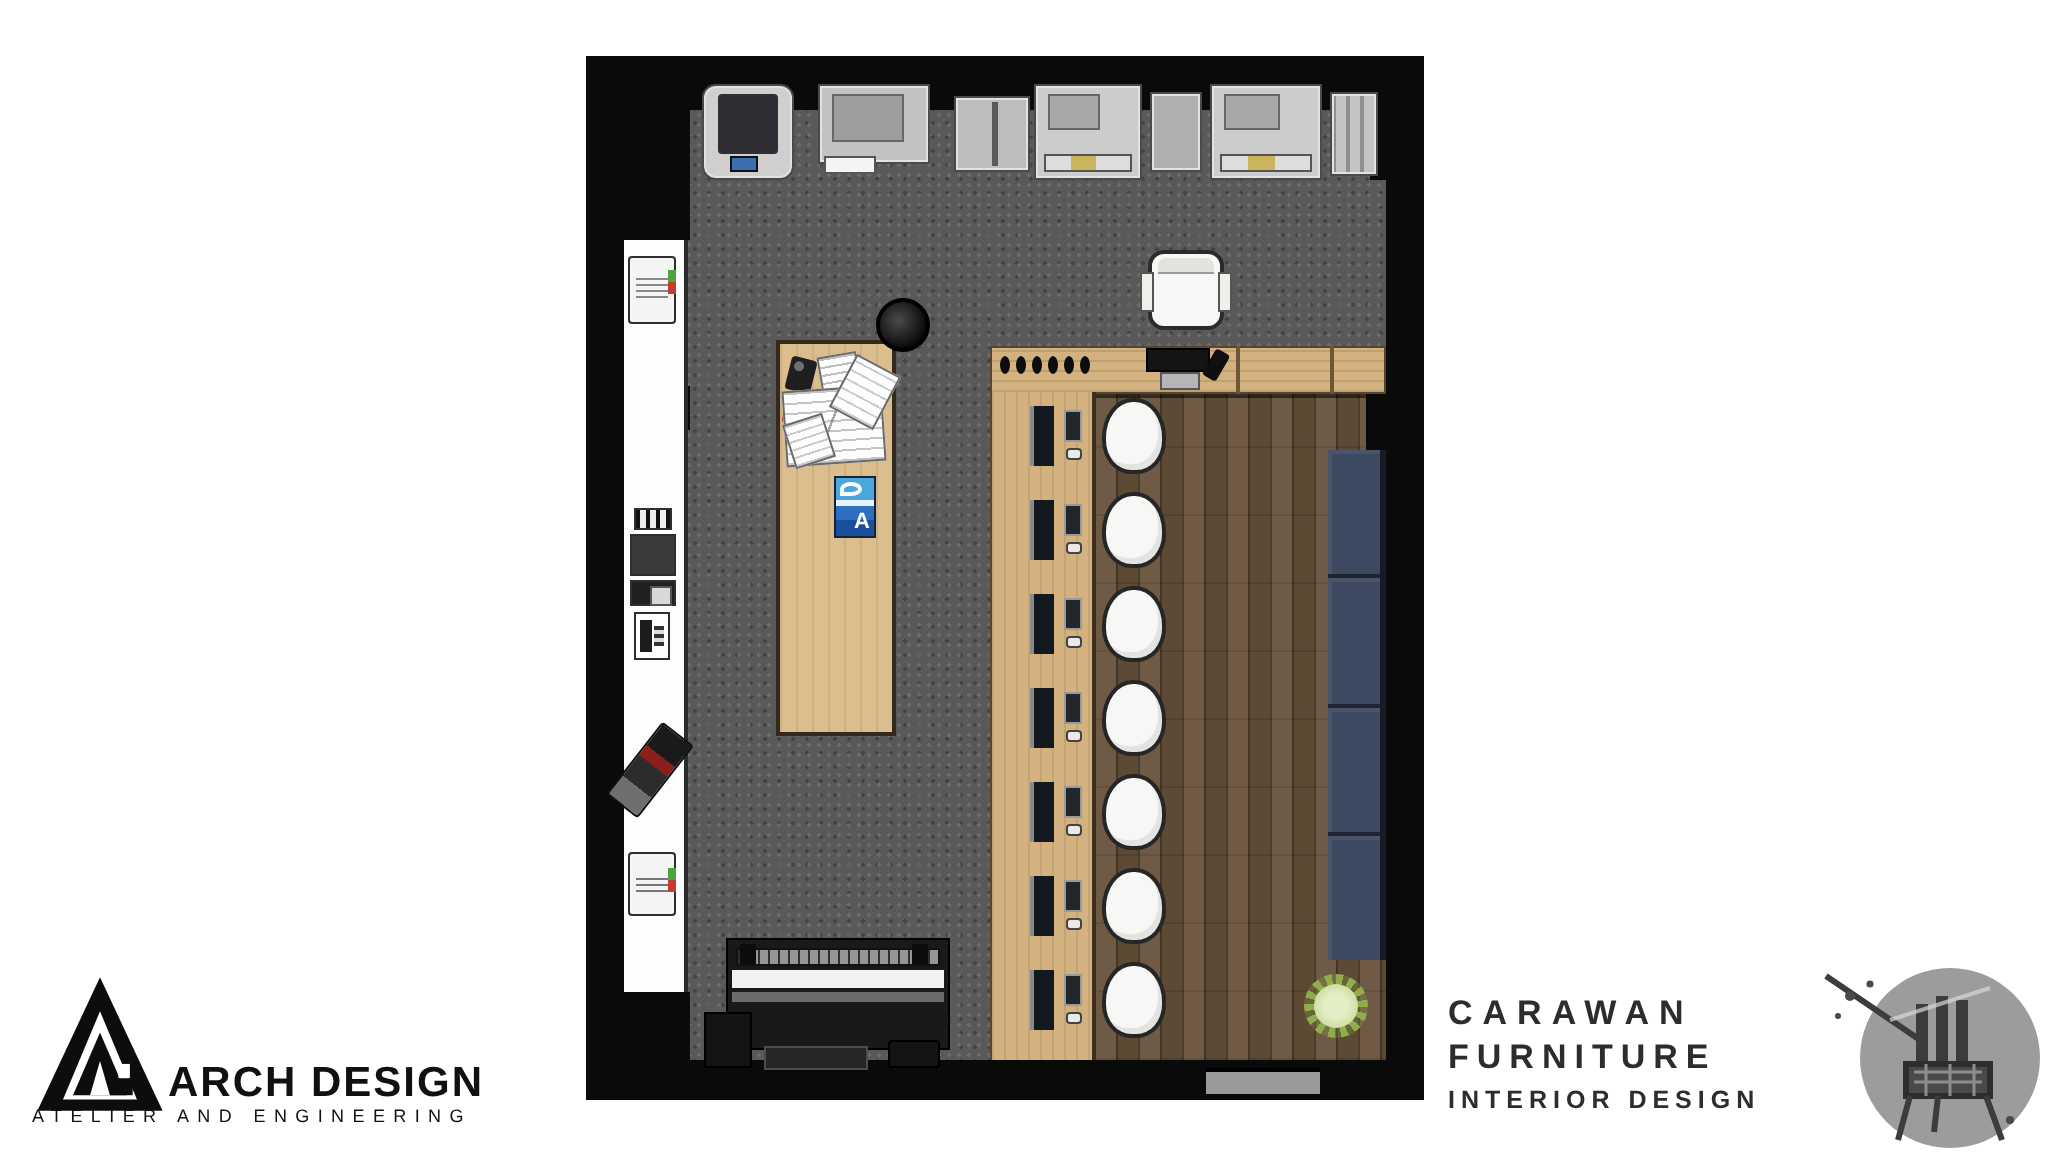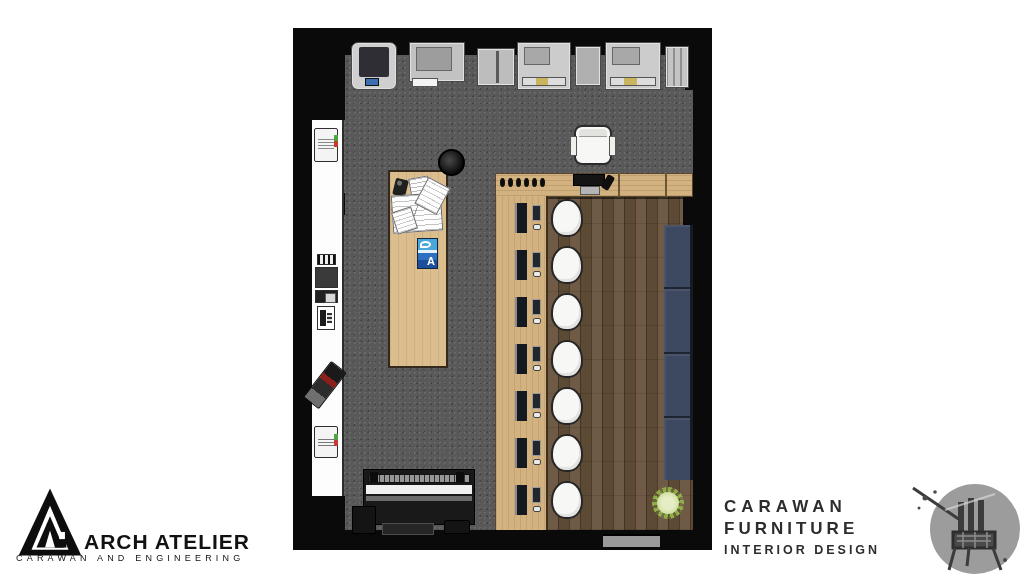--- a/index.html
+++ b/index.html
@@ -339,22 +339,22 @@
   </div>
 
   <svg class="arch-logo" viewBox="0 0 90 100">
     <polygon points="45,3 89,97 1,97" fill="#0d0d0d"></polygon>
     <polygon points="45,27 71,89 19,89" fill="#ffffff"></polygon>
     <polygon points="45,42 64,86 26,86" fill="#0d0d0d"></polygon>
     <polygon points="45,62 52,86 38,86" fill="#ffffff"></polygon>
     <rect x="52" y="74" width="16" height="12" fill="#0d0d0d"></rect>
     <rect x="58" y="64" width="8" height="10" fill="#ffffff"></rect>
   </svg>
-  <div class="arch-name">ARCH ATELIER</div>
-  <div class="arch-tagline">CARAWAN AND ENGINEERING</div>
+  <div class="arch-name">ARCH DESIGN</div>
+  <div class="arch-tagline">ATELIER AND ENGINEERING</div>
 
   <div class="carawan">
     <div class="l1">CARAWAN</div>
     <div class="l2">FURNITURE</div>
     <div class="l3">INTERIOR DESIGN</div>
   </div>
 
   <svg class="carawan-logo" viewBox="0 0 119 96">
     <circle cx="70" cy="49" r="45" fill="#9c9c9c"></circle>
     <g stroke="#3c3c3c" fill="none" stroke-width="3">

